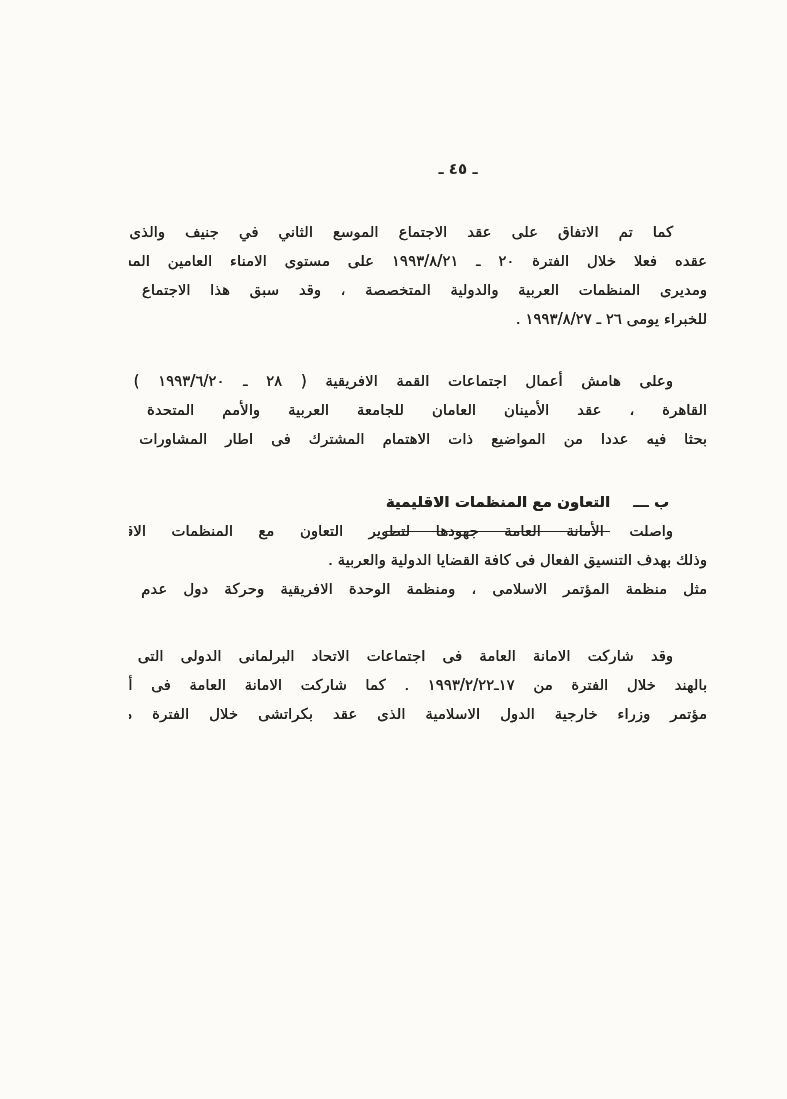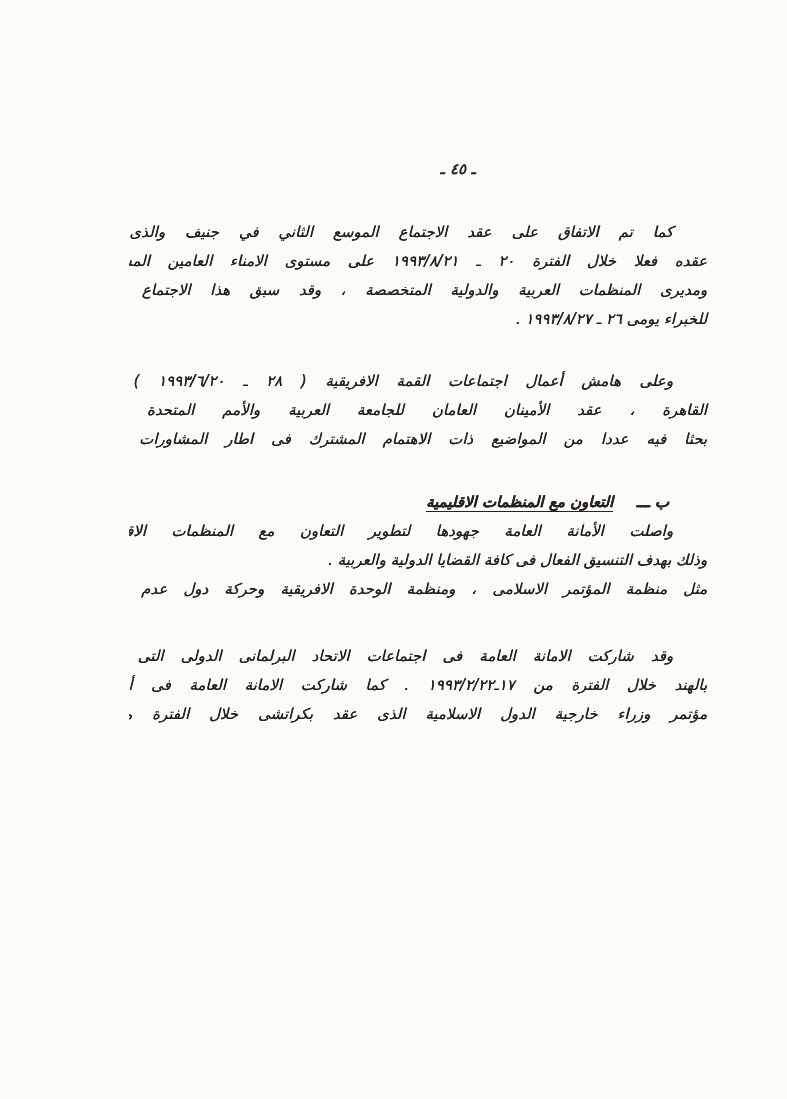--- a/index.html
+++ b/index.html
@@ -12,21 +12,20 @@
     background: var(--paper);
   }
   .page {
     position: relative;
     width: 658px;
     height: 1099px;
     background: var(--paper);
     overflow: hidden;
     font-family: "DejaVu Sans", sans-serif;
     color: var(--ink);
-    font-style: italic;
   }
   .page-number {
     position: absolute;
     top: 160px;
     left: 0;
     width: 100%;
     text-align: center;
     font-size: 15px;
     font-weight: bold;
     direction: rtl;
@@ -60,21 +59,21 @@
     padding-right: 38px;
     font-weight: bold;
     direction: rtl;
   }
   .section-heading .marker {
     margin-left: 18px;
     display: inline-block;
   }
   .section-heading .title {
     border-bottom: 1.5px solid currentColor;
-    padding-bottom: 0;
+    padding-bottom: 20px;
   }
 </style>
 </head>
 <body>
 
 <div class="page">
 
   <div class="page-number">ـ  ٤٥  ـ</div>
 
   <div class="content">

